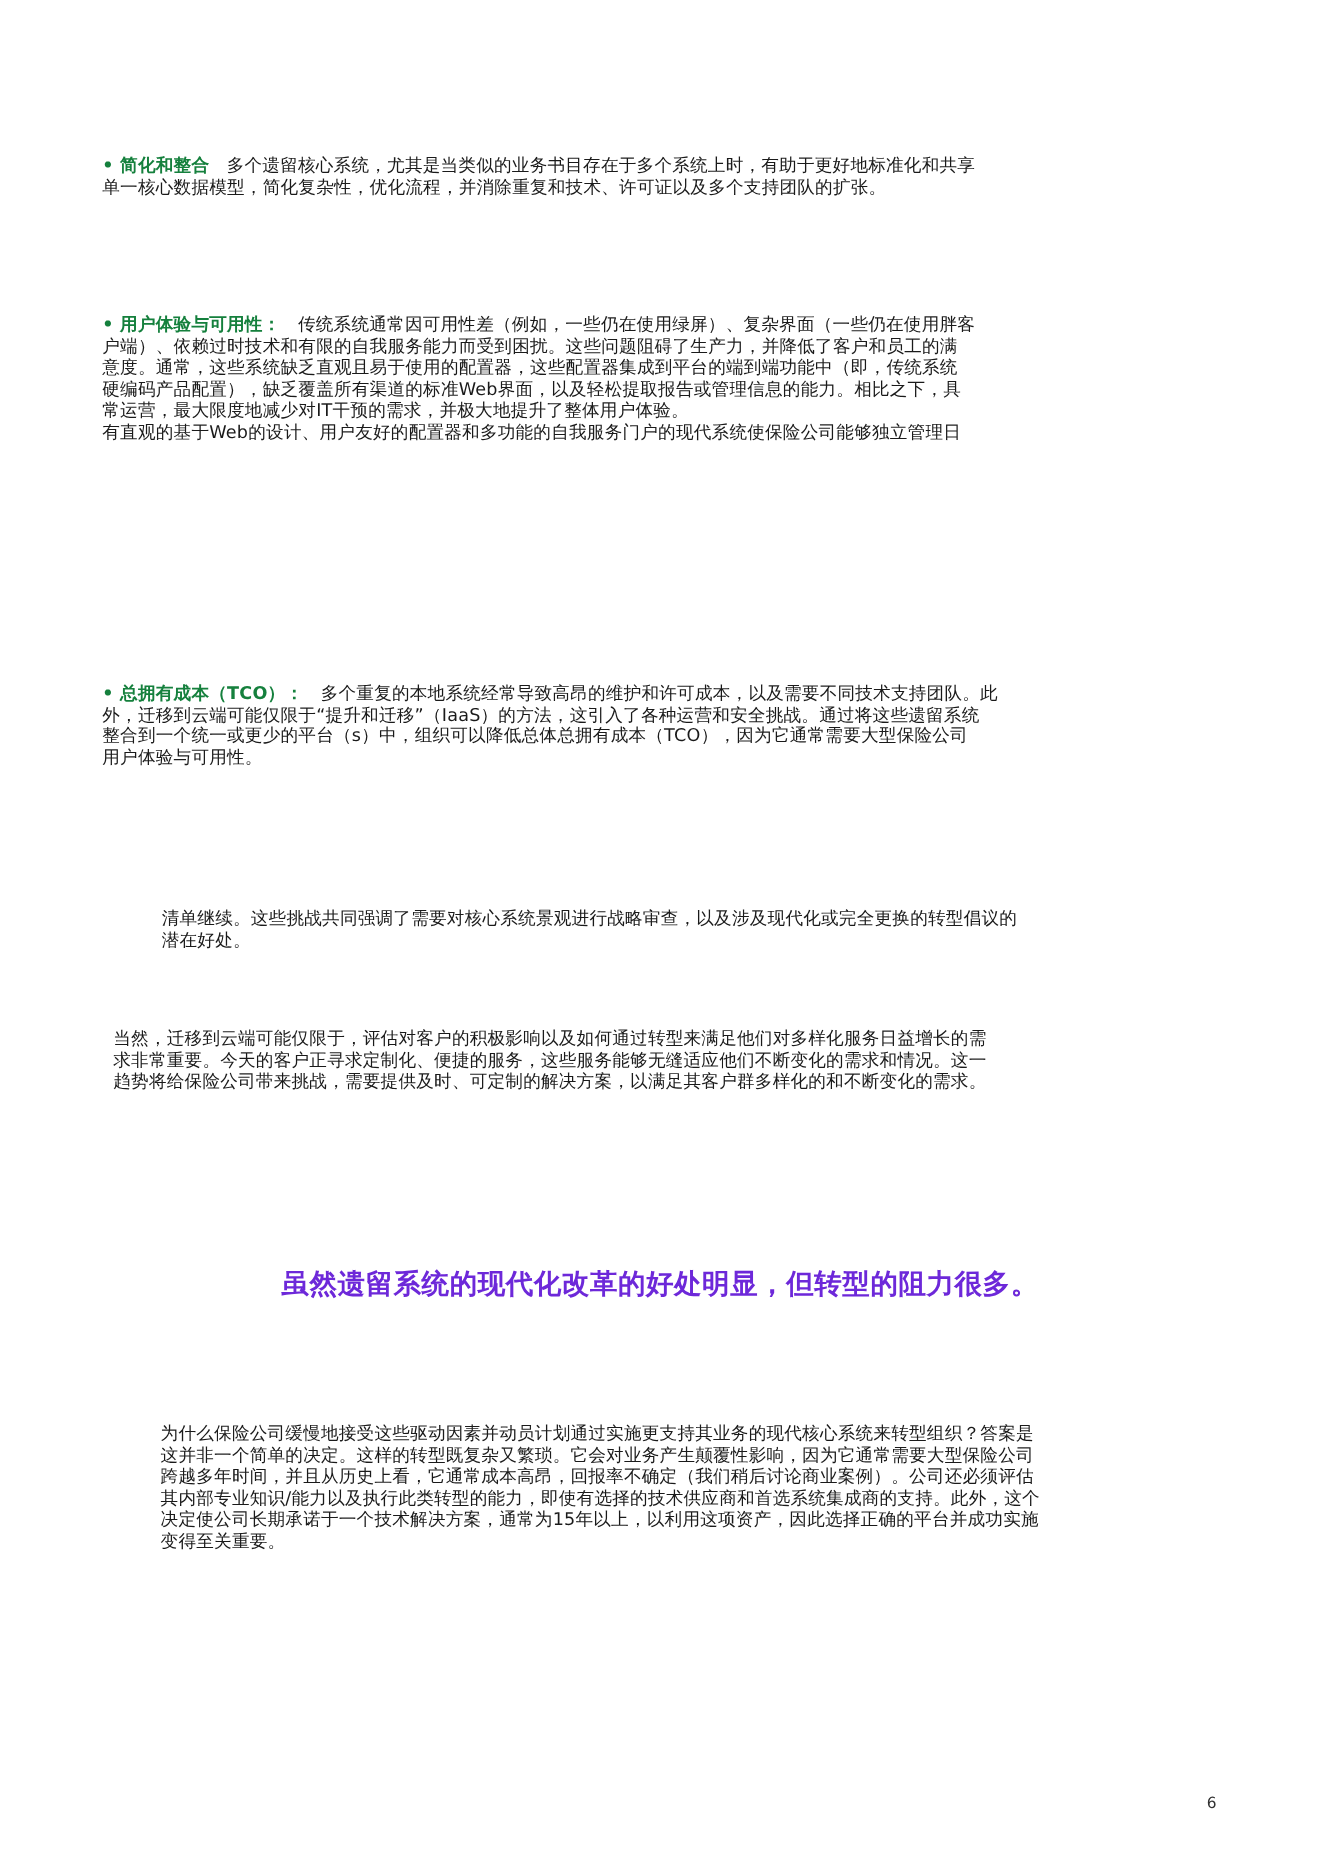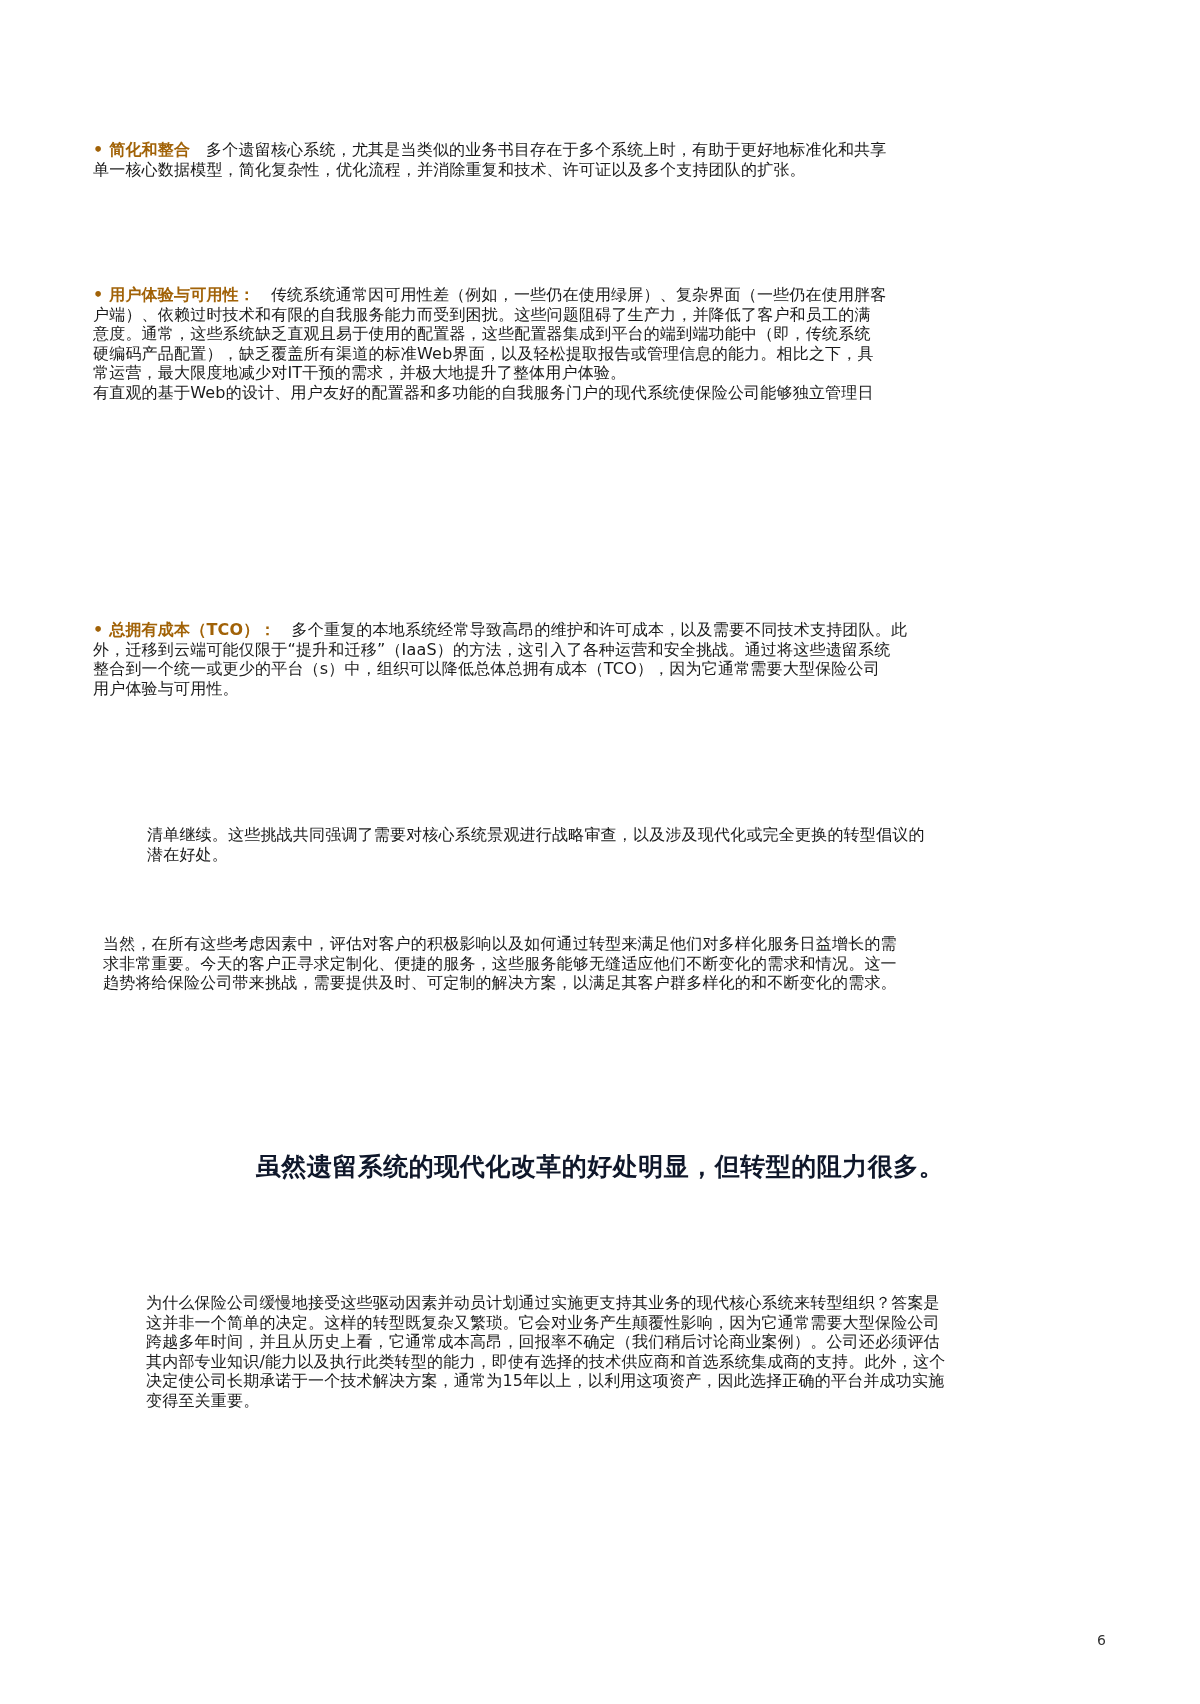--- a/index.html
+++ b/index.html
@@ -9,29 +9,29 @@
     color: #1a1a1a;
   }
   .block {
     position: absolute;
     font-size: 16px;
     line-height: 19.5px;
     letter-spacing: 0.2px;
     white-space: nowrap;
   }
   .block .line { display: block; }
-  .lead { font-weight: bold; color: #a16207; }
+  .lead { font-weight: bold; color: #15803d; }
   .heading {
     position: absolute;
     left: 0; width: 1200px;
     top: 1150px;
     text-align: center;
     font-size: 25px;
     font-weight: bold;
-    color: #0f172a;
+    color: #6d28d9;
     letter-spacing: 0.5px;
   }
   .page-number {
     position: absolute;
     left: 1097px; top: 1632px;
     font-size: 14px; color: #333;
   }
 </style>
 </head>
 <body>
@@ -70,21 +70,21 @@
     <span class="line">整合到一个统一或更少的平台（s）中，组织可以降低总体总拥有成本（TCO），因为它通常需要大型保险公司</span>
     <span class="line">用户体验与可用性。</span>
   </div>
 
   <div class="block" style="left:103px; top:825px;margin-left:44px;">
     <span class="line">清单继续。这些挑战共同强调了需要对核心系统景观进行战略审查，以及涉及现代化或完全更换的转型倡议的</span>
     <span class="line">潜在好处。</span>
   </div>
 
   <div class="block" style="left:103px; top:934px;">
-    <span class="line">当然，在所有这些考虑因素中，评估对客户的积极影响以及如何通过转型来满足他们对多样化服务日益增长的需</span>
+    <span class="line">当然，迁移到云端可能仅限于，评估对客户的积极影响以及如何通过转型来满足他们对多样化服务日益增长的需</span>
     <span class="line">求非常重要。今天的客户正寻求定制化、便捷的服务，这些服务能够无缝适应他们不断变化的需求和情况。这一</span>
     <span class="line">趋势将给保险公司带来挑战，需要提供及时、可定制的解决方案，以满足其客户群多样化的和不断变化的需求。</span>
   </div>
 
   <div class="heading">虽然遗留系统的现代化改革的好处明显，但转型的阻力很多。</div>
 
   <div class="block" style="left:108px; top:1293px;margin-left:38px;">
     <span class="line">为什么保险公司缓慢地接受这些驱动因素并动员计划通过实施更支持其业务的现代核心系统来转型组织？答案是</span>
     <span class="line">这并非一个简单的决定。这样的转型既复杂又繁琐。它会对业务产生颠覆性影响，因为它通常需要大型保险公司</span>
     <span class="line">跨越多年时间，并且从历史上看，它通常成本高昂，回报率不确定（我们稍后讨论商业案例）。公司还必须评估</span>

